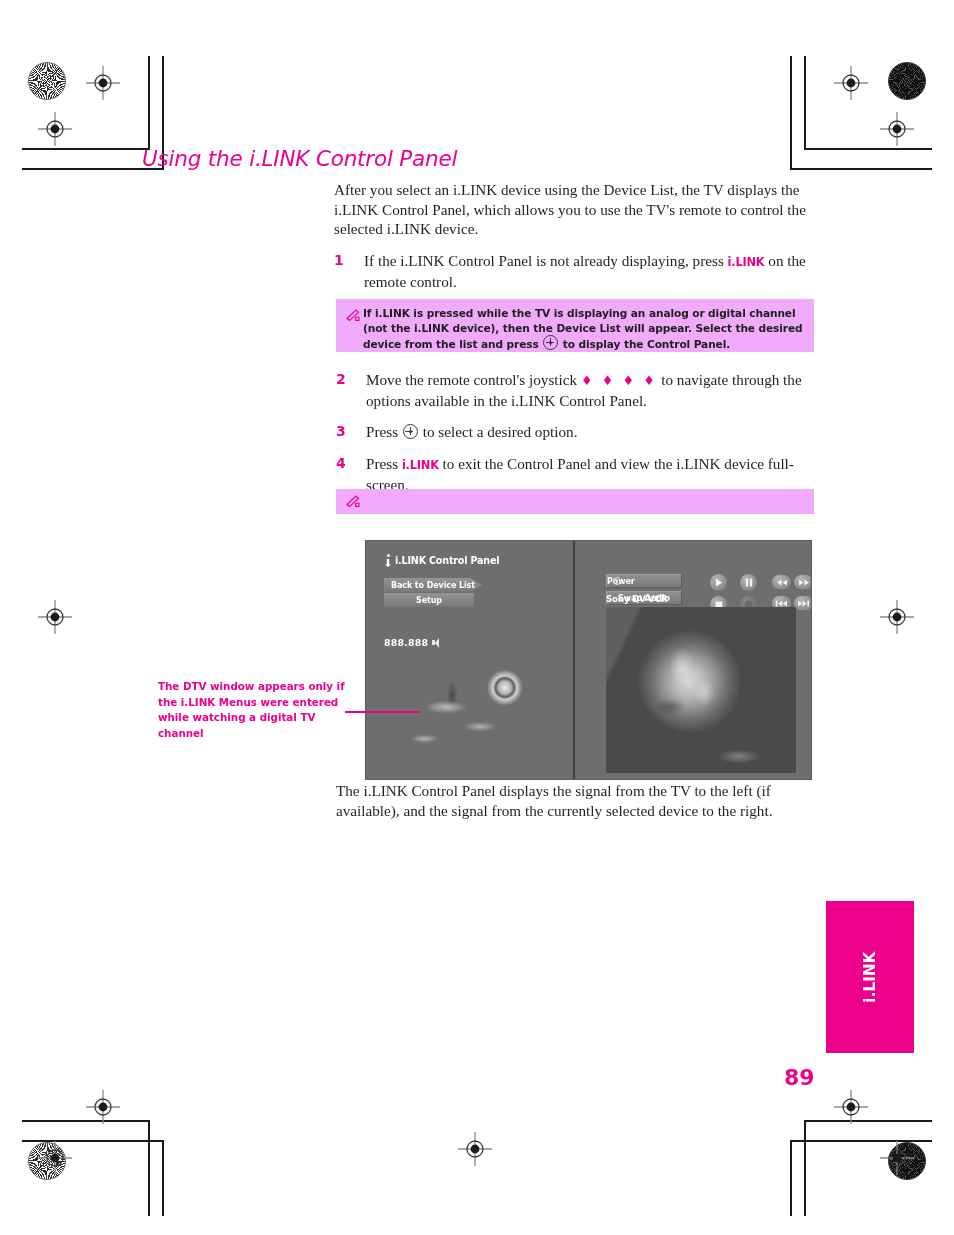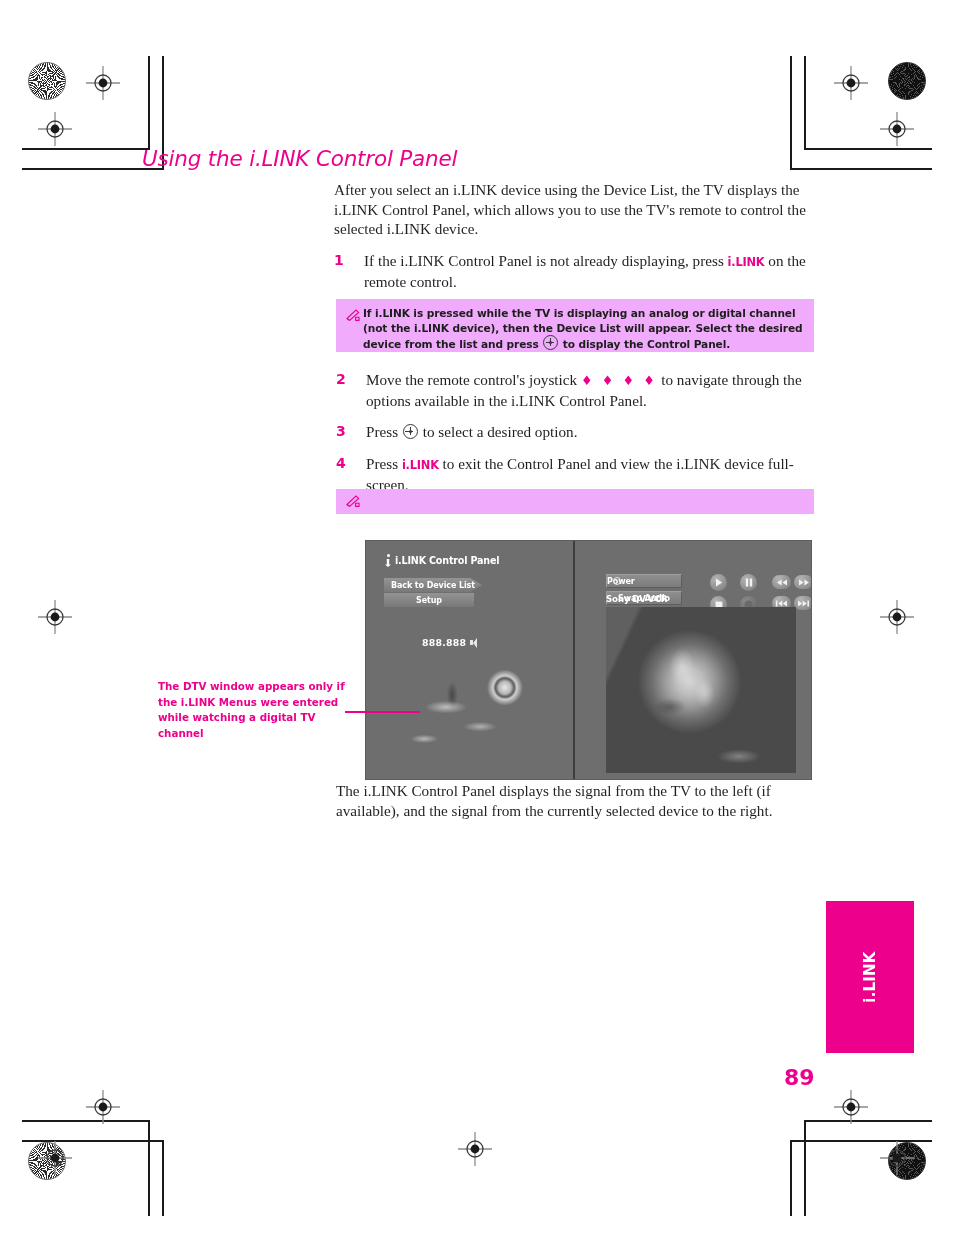--- a/index.html
+++ b/index.html
@@ -246,21 +246,20 @@
     position: absolute;
     left: 18px; top: 96px;
     font-family: "DejaVu Sans", sans-serif;
     font-weight: bold;
     font-size: 9.4px;
     color: #ffffff;
     letter-spacing: 0.2px;
     display: flex;
     align-items: center;
     gap: 4px;
-    margin-left: 38px;
   }
   .spk {
     display: inline-block;
     width: 9px; height: 10px;
     position: relative;
   }
   .spk::before {
     content: "";
     position: absolute;
     left: 0; top: 2.5px;

